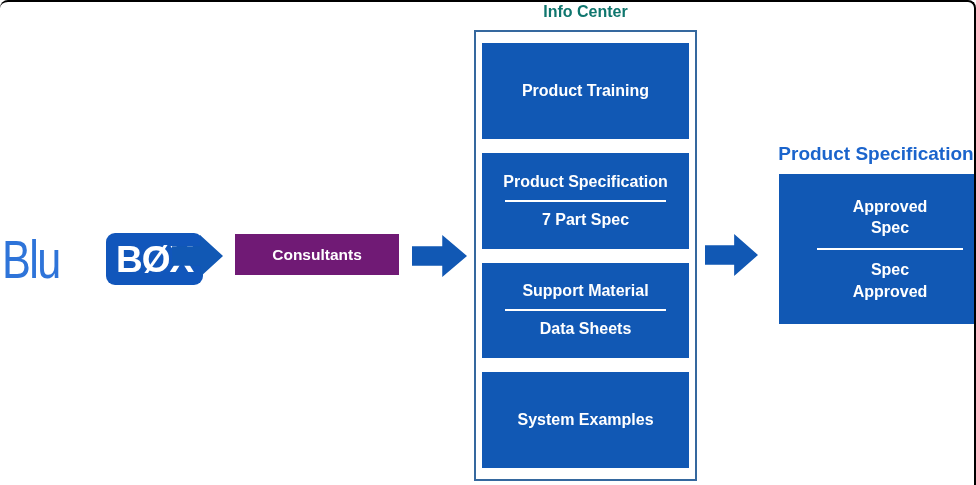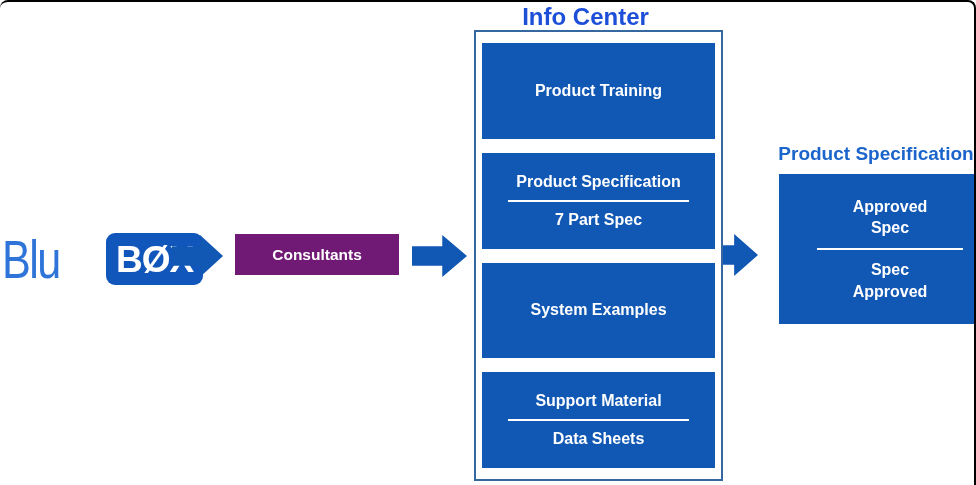--- a/index.html
+++ b/index.html
@@ -36,24 +36,24 @@
   .arrow3{left:705px;top:232px;width:53px;height:42px;}
   
   .consultants{
     position:absolute;left:235px;top:232px;width:164px;height:41px;
     background:#701a75;color:#fff;display:flex;align-items:center;justify-content:center;
     font-size:15.5px;font-weight:600;
   }
   
   .ic-title{
     position:absolute;left:474px;top:1px;width:223px;text-align:center;
-    color:#1d4ed8;font-size:24px;font-weight:600;
+    color:#0f766e;font-size:16px;font-weight:600;
   }
   .ic-frame{
-    position:absolute;left:474px;top:28px;width:249px;height:451px;
+    position:absolute;left:474px;top:28px;width:223px;height:451px;
     box-sizing:border-box;border:2px solid #35689e;background:#fff;
     display:flex;flex-direction:column;padding:11px 6px;gap:14px;
   }
   .ic-box{
     flex:1;background:#1158b4;color:#fff;
     display:flex;flex-direction:column;align-items:center;justify-content:center;
     font-size:16px;font-weight:600;text-align:center;
   }
   .divider{width:78%;height:2px;background:#fff;border:0;margin:9px auto;}
   .rb .divider{width:75%;}
@@ -97,27 +97,27 @@
       <span class="line">Product Training</span>
     </div>
 
     <div class="ic-box">
       <span class="line">Product Specification</span>
       <hr class="divider">
       <span class="line">7 Part Spec</span>
     </div>
 
     <div class="ic-box">
-      <span class="line">System Examples</span>
+      <span class="line">Support Material</span>
+      <hr class="divider">
+      <span class="line">Data Sheets</span>
     </div>
 
     <div class="ic-box">
-      <span class="line">Support Material</span>
-      <hr class="divider">
-      <span class="line">Data Sheets</span>
+      <span class="line">System Examples</span>
     </div>
 
   </div>
 
   <div class="ps-title">Product Specification</div>
   <div class="rb">
     <span class="line">Approved</span>
     <span class="line">Spec</span>
     <hr class="divider">
     <span class="line">Spec</span>

